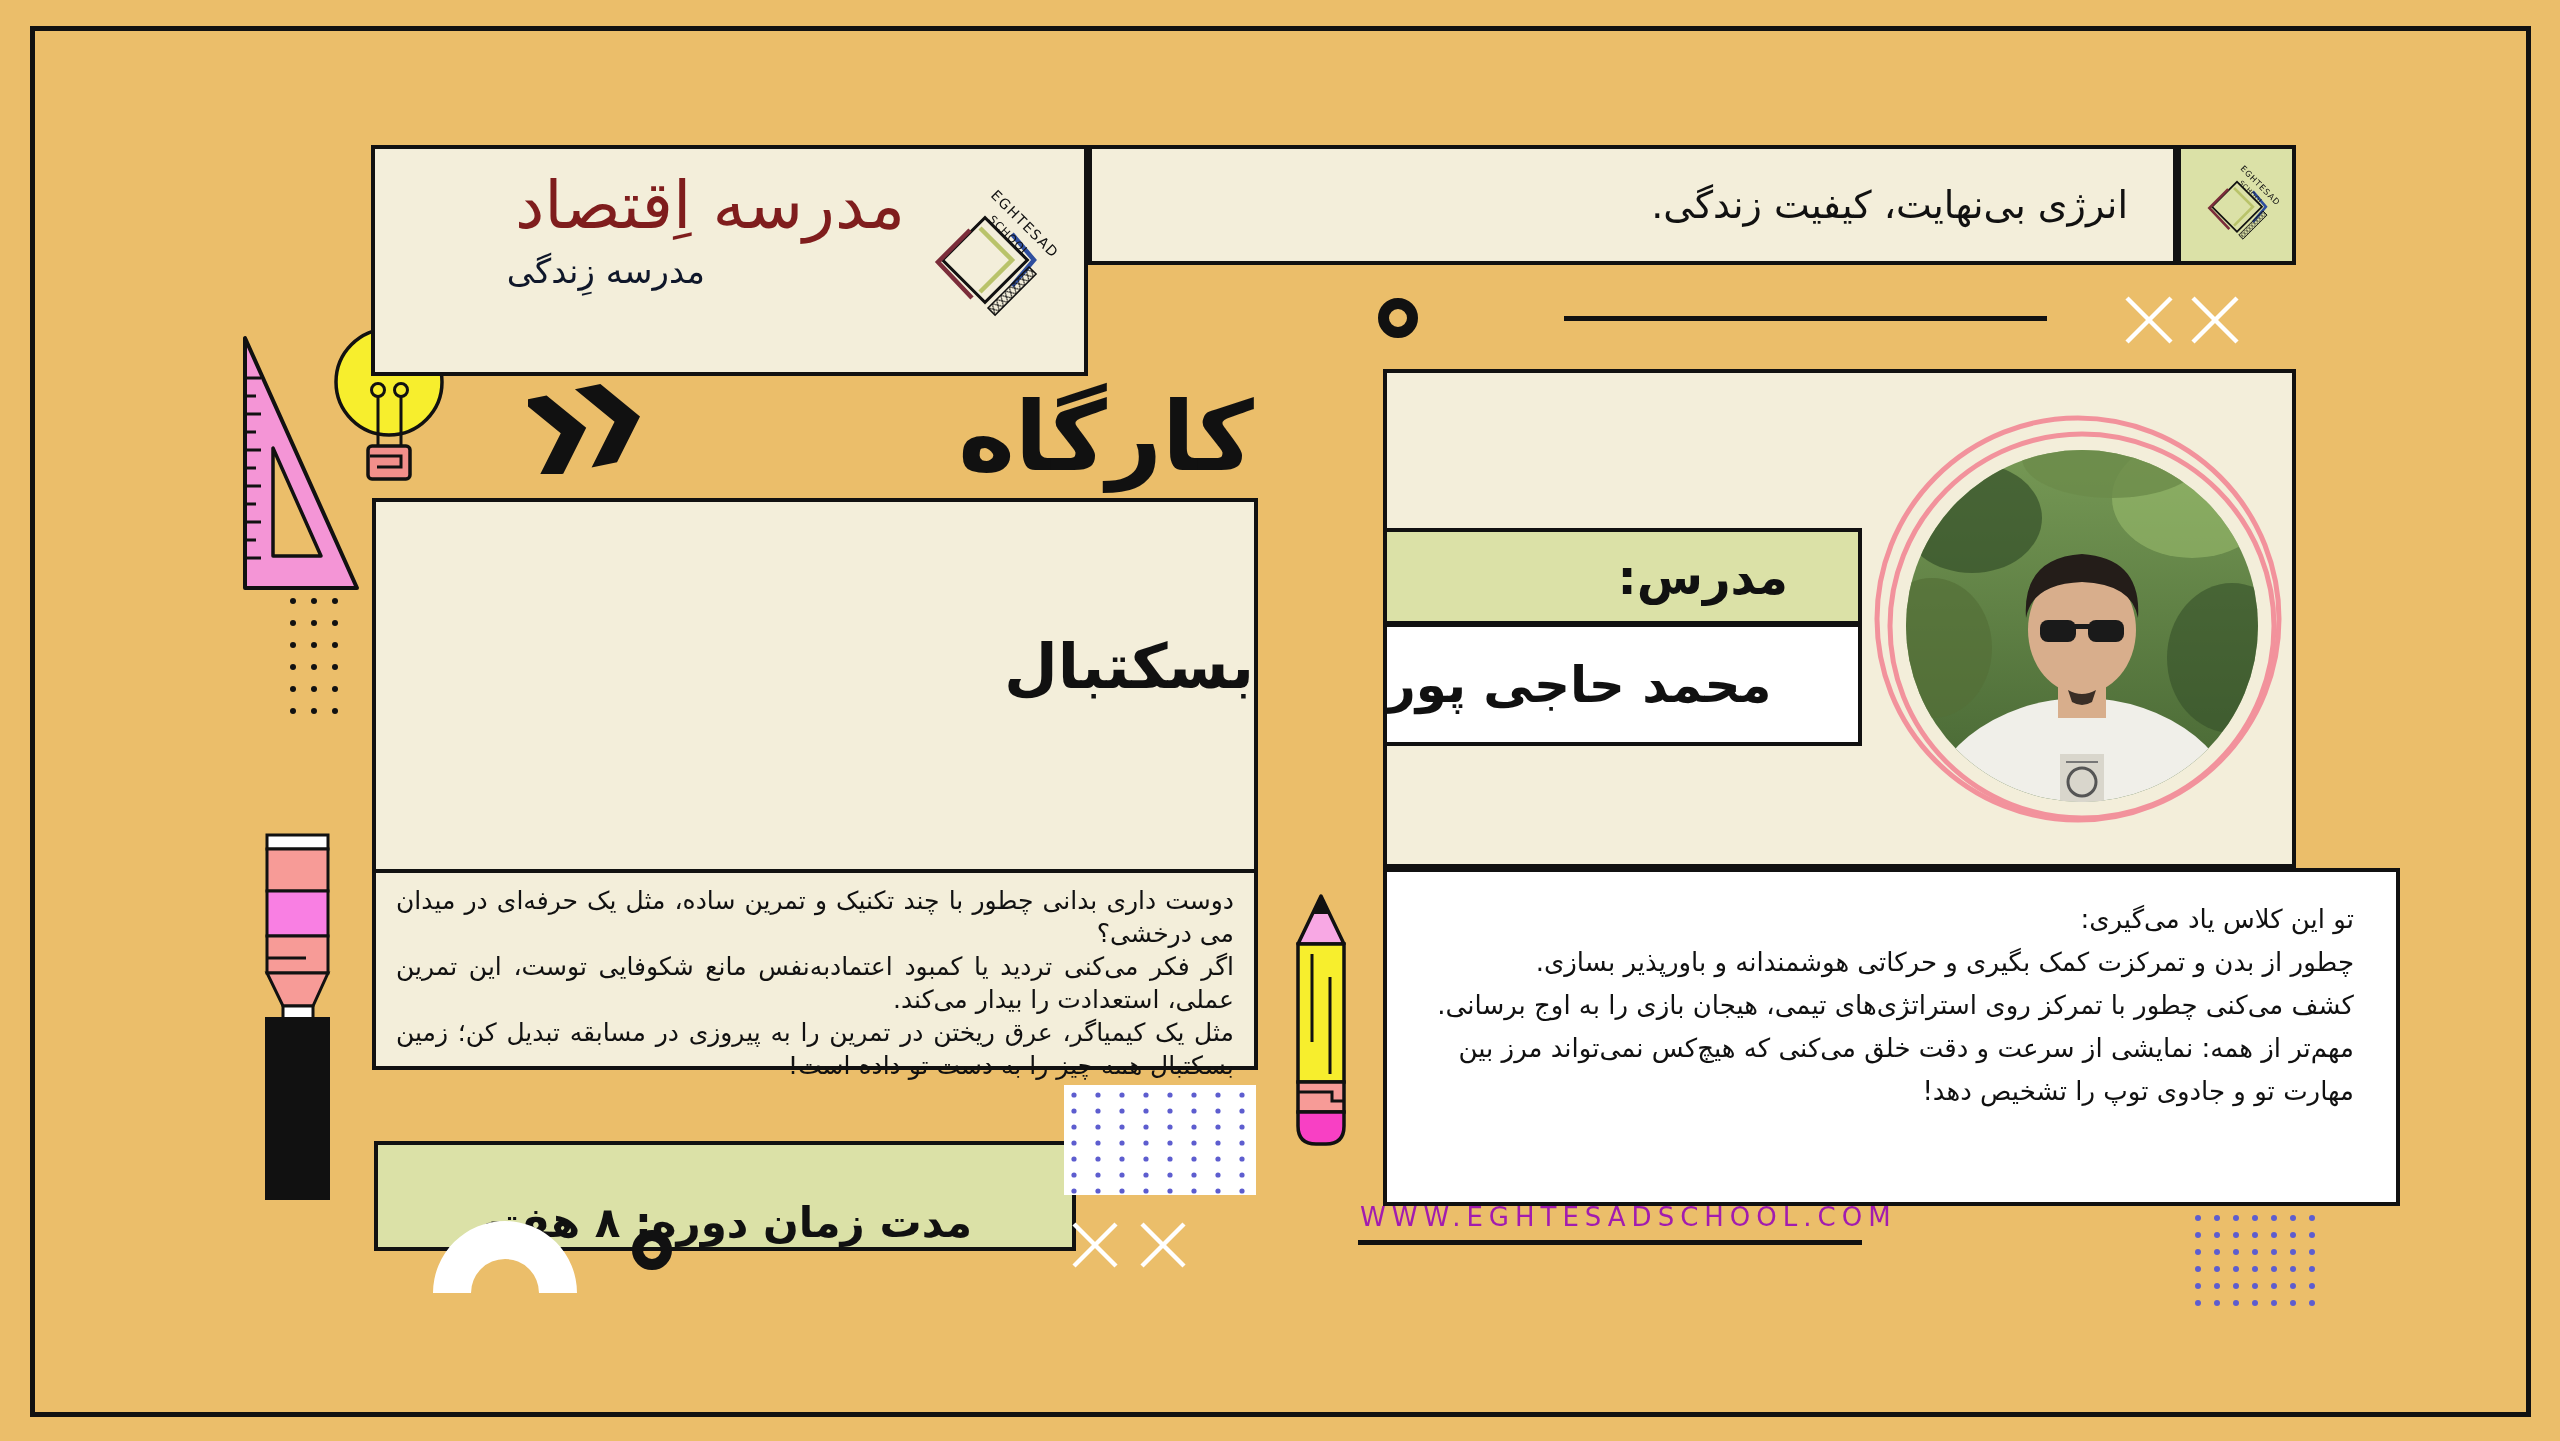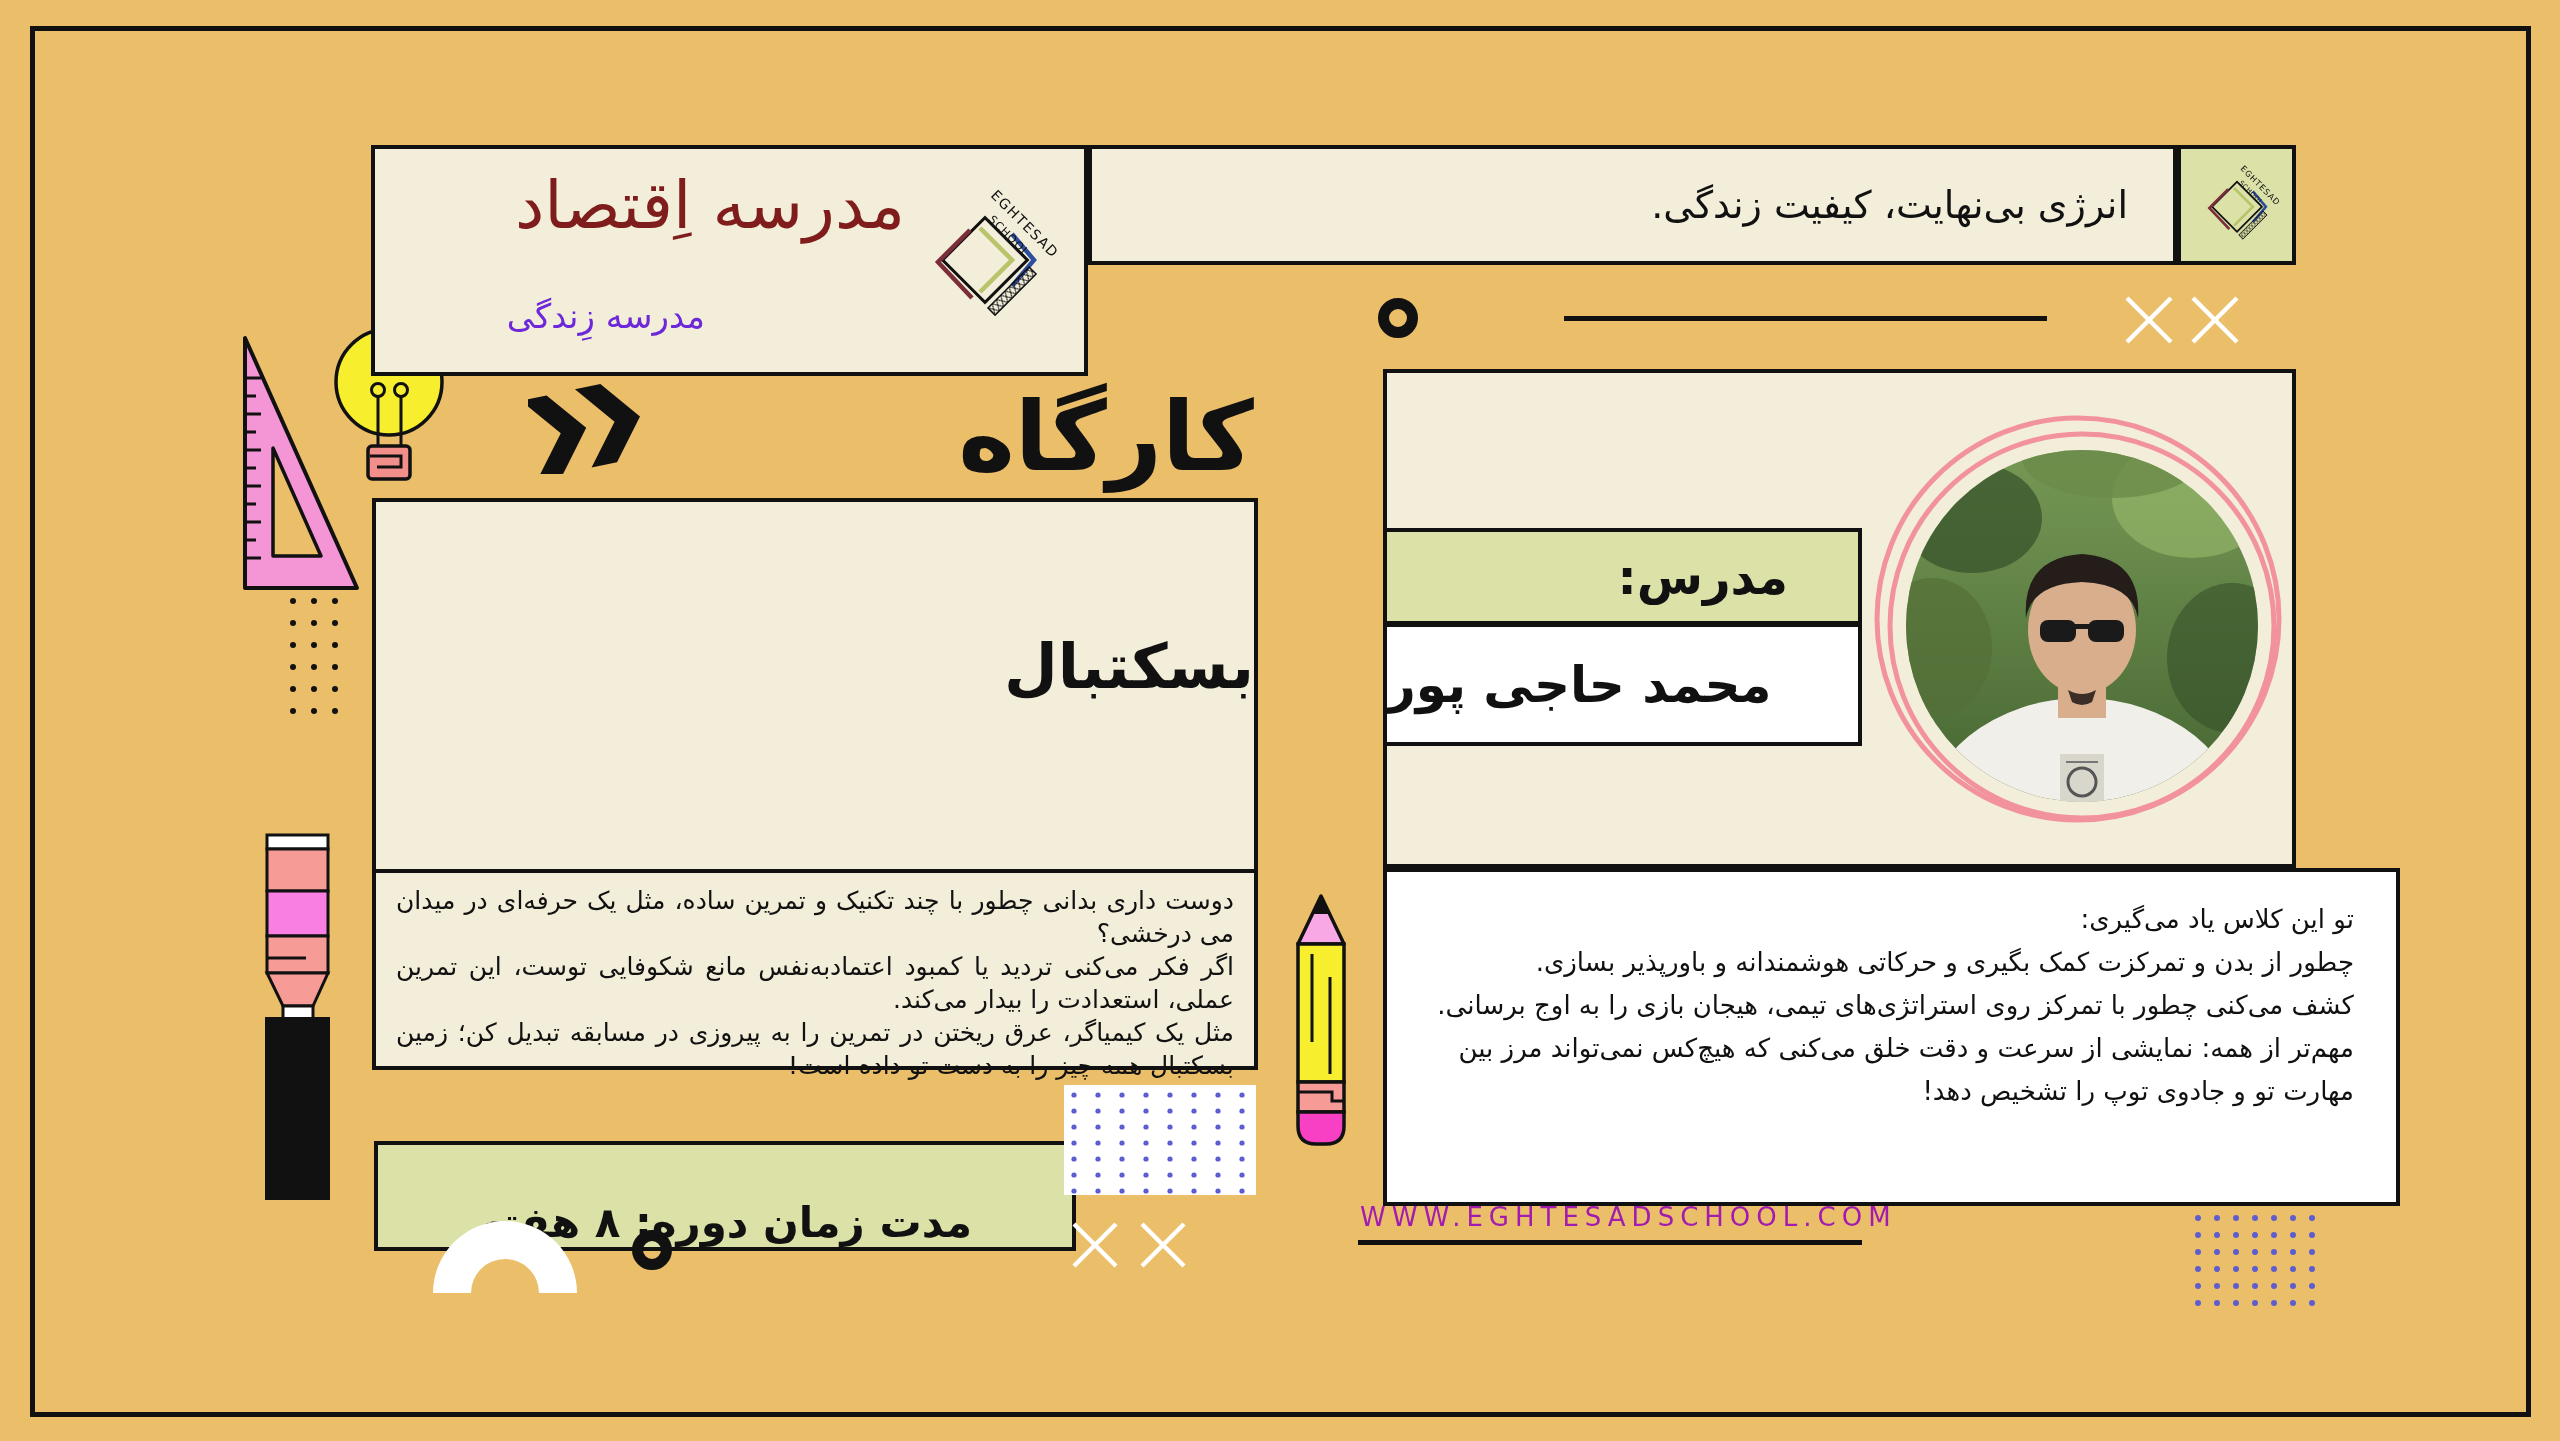--- a/index.html
+++ b/index.html
@@ -13,21 +13,21 @@
   .page-frame{left:30px;top:26px;width:2491px;height:1381px;border:5px solid #111;}
   .box{background:#F3EEDA;border:4px solid #111;box-sizing:border-box;}
   .olive{background:#DBE1A7;}
   .white{background:#FFFFFF;}
 
   
   .brand-box{left:371px;top:145px;width:717px;height:231px;}
   .brand-primary{left:455px;top:160px;width:450px;height:92px;font-size:66px;
     color:#7f1d1d;text-align:right;direction:rtl;line-height:92px;font-weight:500;}
   .brand-secondary{left:455px;top:248px;width:250px;height:46px;font-size:34px;
-    color:#6d28d9;text-align:right;direction:rtl;line-height:46px;margin-top:45px;}
+    color:#0f172a;text-align:right;direction:rtl;line-height:46px;}
 
   
   .tagline-banner{left:1088px;top:145px;width:1089px;height:120px;display:flex;
     align-items:center;justify-content:flex-start;}
   .tagline-text{direction:rtl;width:100%;text-align:right;padding-right:45px;
     font-size:38px;box-sizing:border-box;}
   .tagline-logo-box{left:2177px;top:145px;width:119px;height:120px;display:flex;
     align-items:center;justify-content:center;}
 
   

